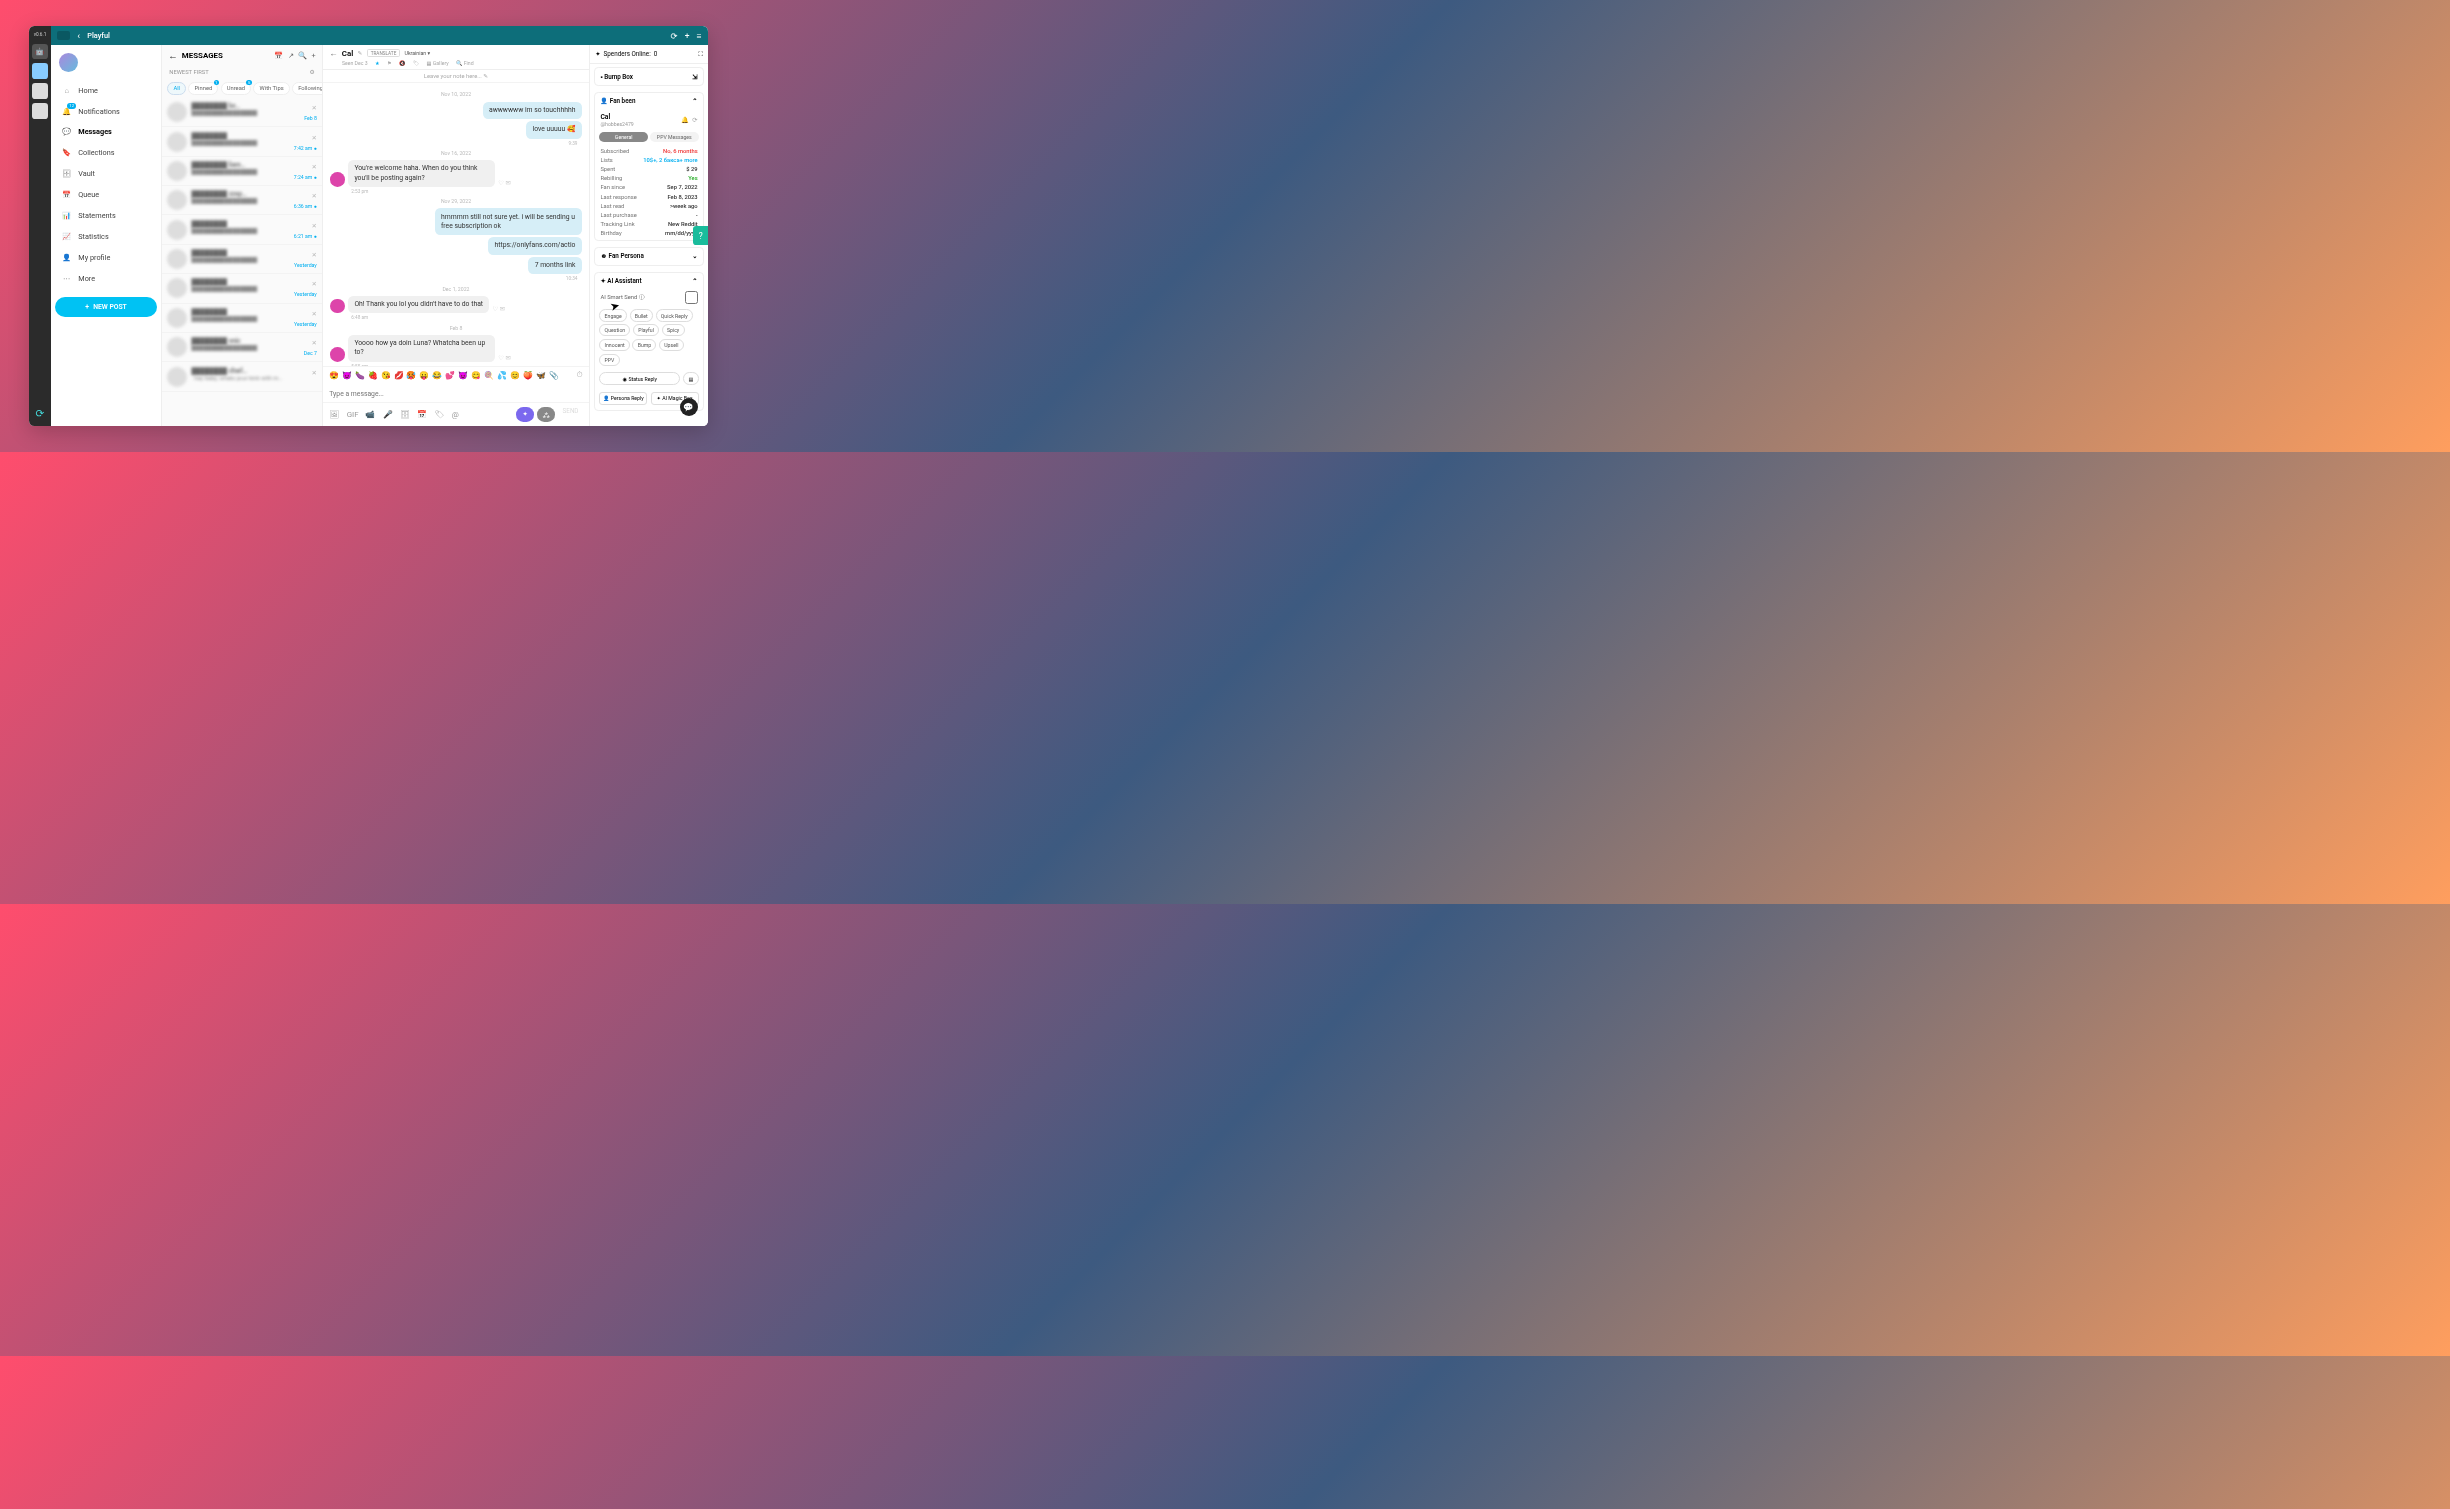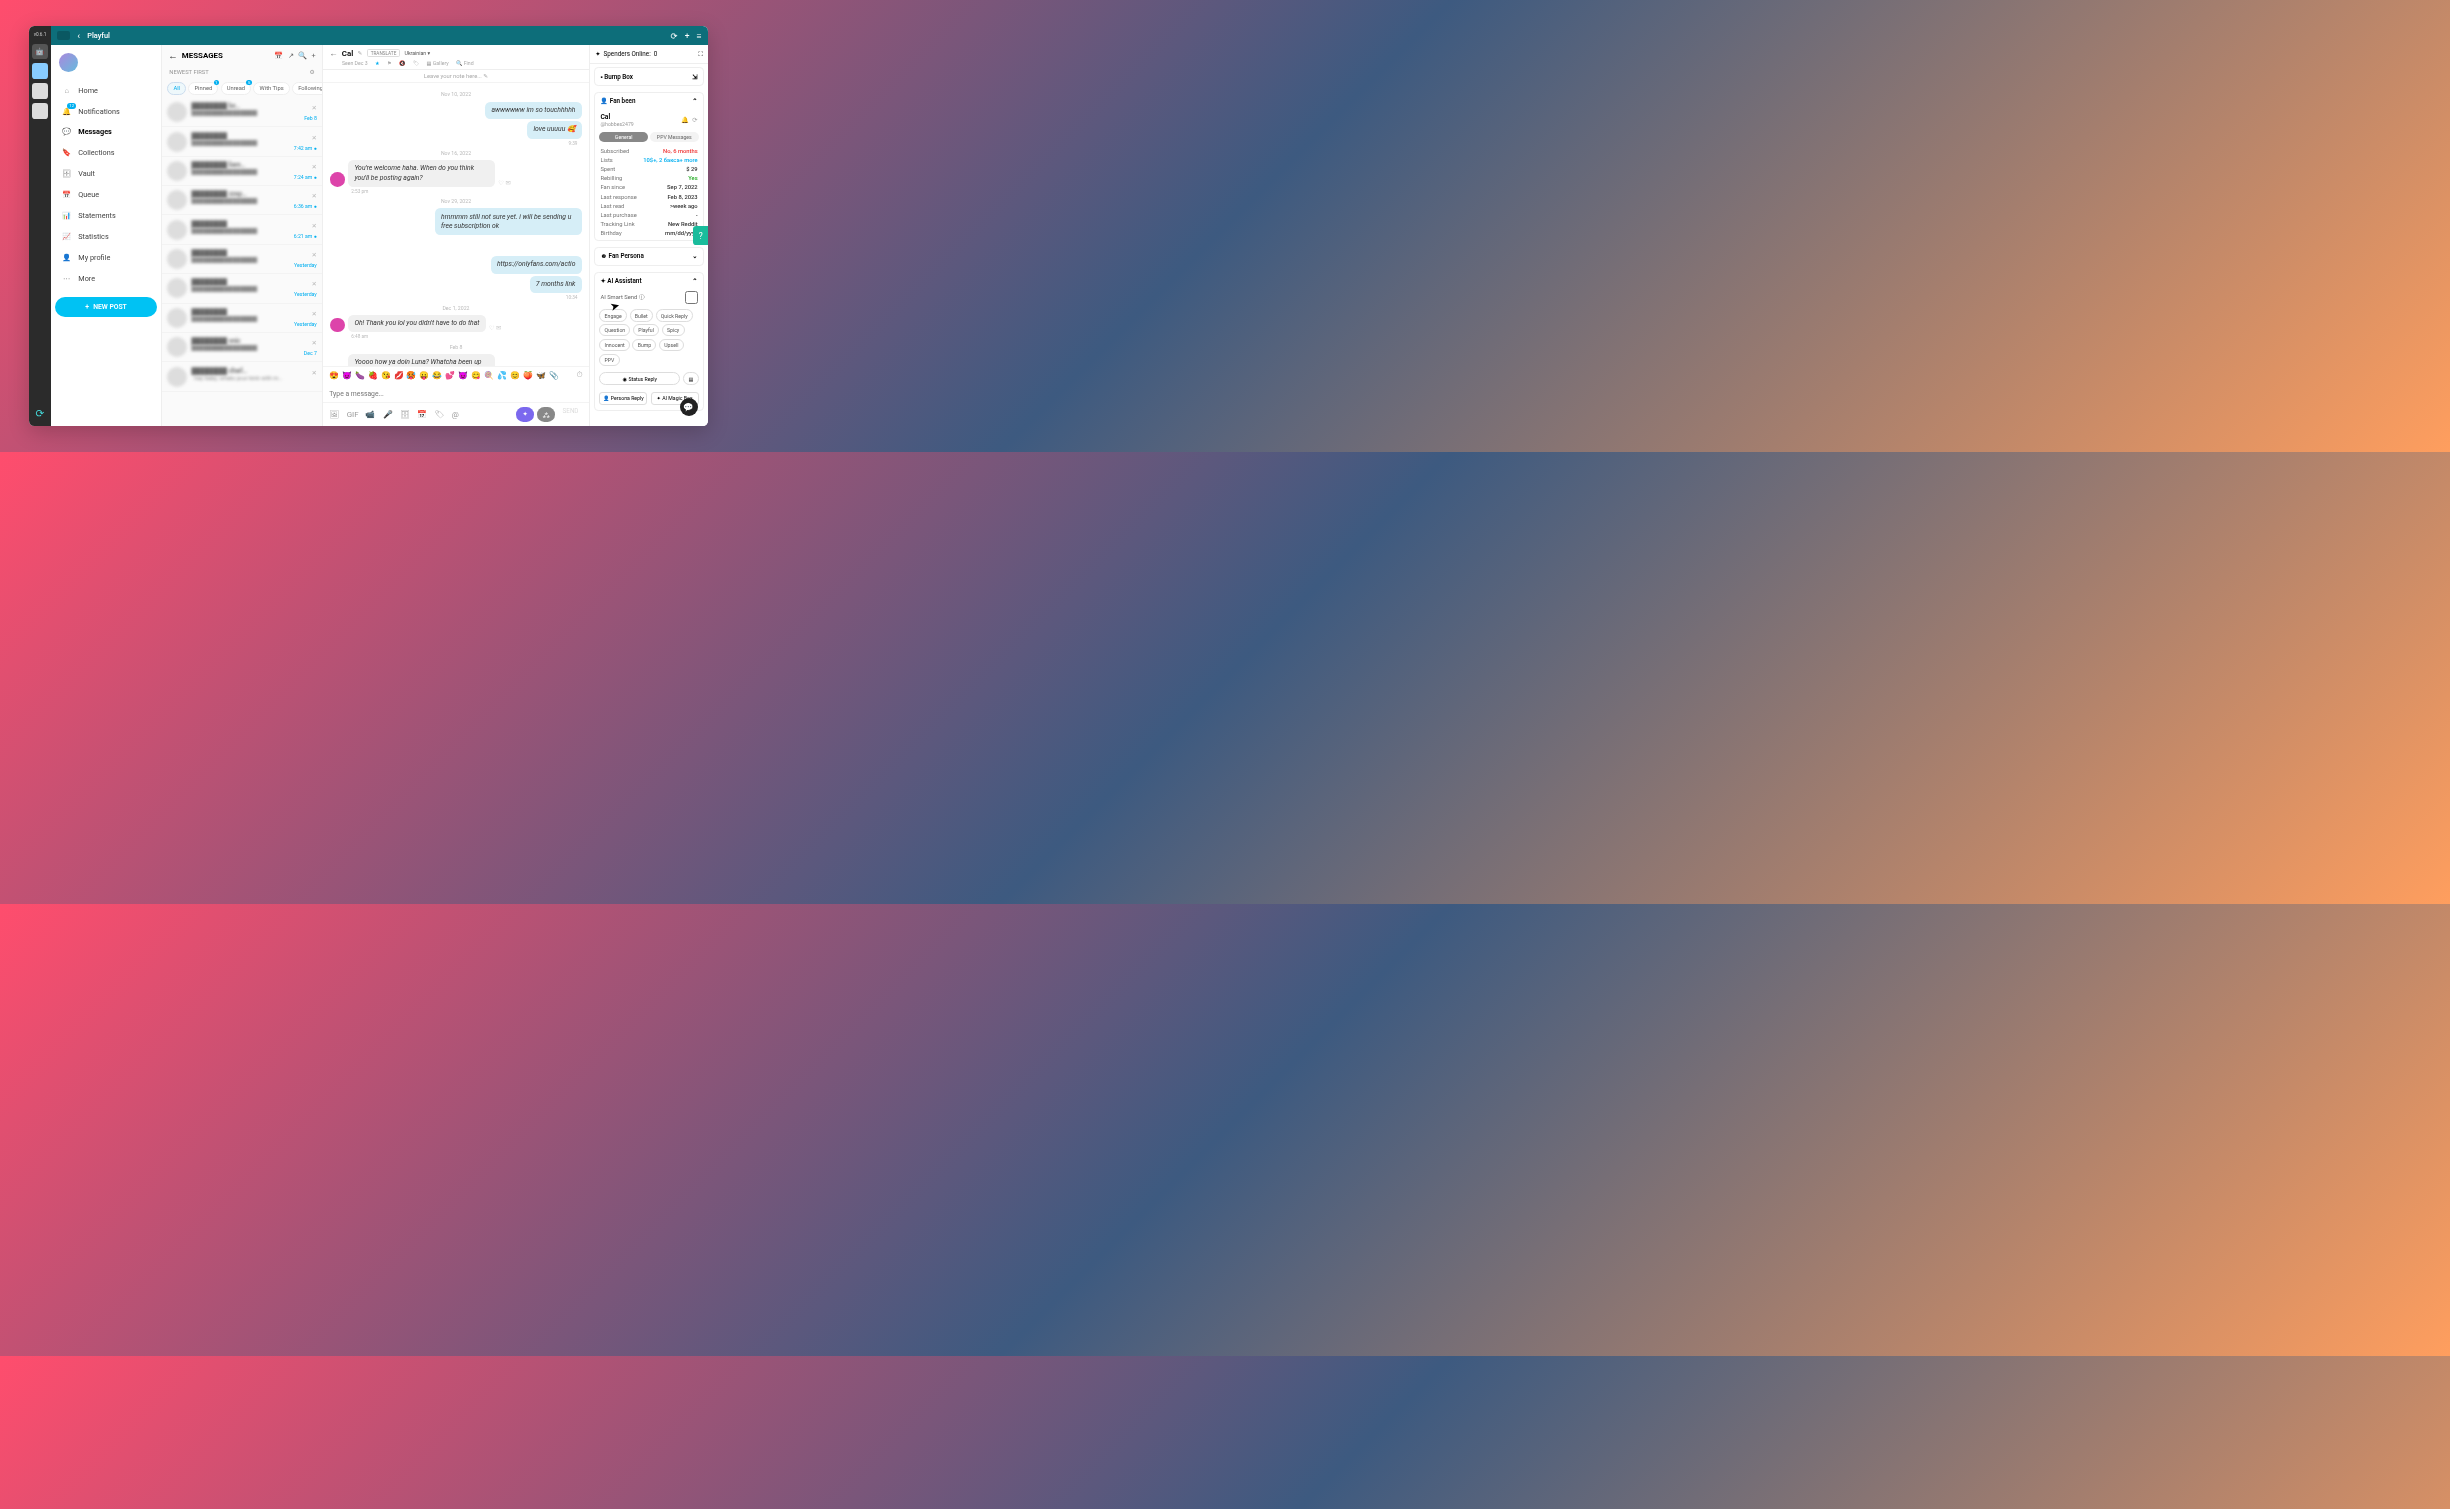--- a/index.html
+++ b/index.html
@@ -49,24 +49,24 @@
 .chat-header .name { font-size: 7.9px; font-weight: 600; }
 .translate-badge { font-size: 4.7px; color: #888; border: 0.5px solid #ddd; padding: 0.5px 3.1px; border-radius: 1.6px; }
 .lang-sel { font-size: 5.2px; color: #555; }
 .chat-header-row2 { display: flex; align-items: center; gap: 7.3px; font-size: 5.2px; color: #aaa; margin-top: 1.6px; padding-left: 12.6px; }
 .note-row { text-align: center; padding: 3.1px; font-size: 5.8px; color: #aaa; border-bottom: 0.5px solid #f3f3f3; }
 .chat-body { flex: 1; overflow-y: auto; padding: 4.2px 7.3px; }
 .date-sep { text-align: center; font-size: 5.2px; color: #bbb; margin: 4.2px 0; }
 .msg-row { display: flex; margin: 2.1px 0; align-items: flex-end; gap: 3.1px; }
 .msg-row.out { justify-content: flex-end; }
 .msg-avatar { width: 14.7px; height: 14.7px; border-radius: 50%; background: #d4a; flex-shrink: 0; }
-.bubble { max-width: 147px; padding: 4.2px 6.3px; border-radius: 5.2px; font-size: 6.8px; line-height: 1.35; font-style: italic; }
+.bubble { max-width: 147px; padding: 4.2px 6.3px; border-radius: 5.2px; font-size: 6.8px; line-height: 1.35; }
 .msg-row.in .bubble { background: #f0f0f0; color: #333; }
 .msg-row.out .bubble { background: #d6eef7; color: #333; }
-.bubble.link { color: #00aff0; margin-top: 19px; }
+.bubble.link { color: #00aff0; }
 .msg-time { font-size: 4.7px; color: #bbb; margin: 1px 0 4.2px 21px; }
 .msg-time.right { text-align: right; margin: 1px 4.2px 4.2px 0; }
 .msg-actions { font-size: 6.3px; color: #ccc; display: flex; gap: 1px; }
 .emoji-row { display: flex; gap: 3.1px; padding: 3.1px 6.3px; font-size: 7.9px; border-top: 0.5px solid #f3f3f3; align-items: center; }
 .emoji-row .timer { margin-left: auto; color: #aaa; }
 .input-bar { padding: 4.2px 6.3px; }
 .input-bar input { width: 100%; border: none; outline: none; font-size: 6.8px; color: #666; background: transparent; }
 .compose-row { display: flex; align-items: center; gap: 7.3px; padding: 4.2px 6.3px; color: #999; font-size: 7.9px; border-top: 0.5px solid #f3f3f3; }
 .compose-row .send-pill { margin-left: auto; display: flex; gap: 3.1px; }
 .send-btn { width: 18px; height: 14.7px; border-radius: 7.3px; background: #7b68ee; display: flex; align-items: center; justify-content: center; color: #fff; font-size: 6.3px; }

